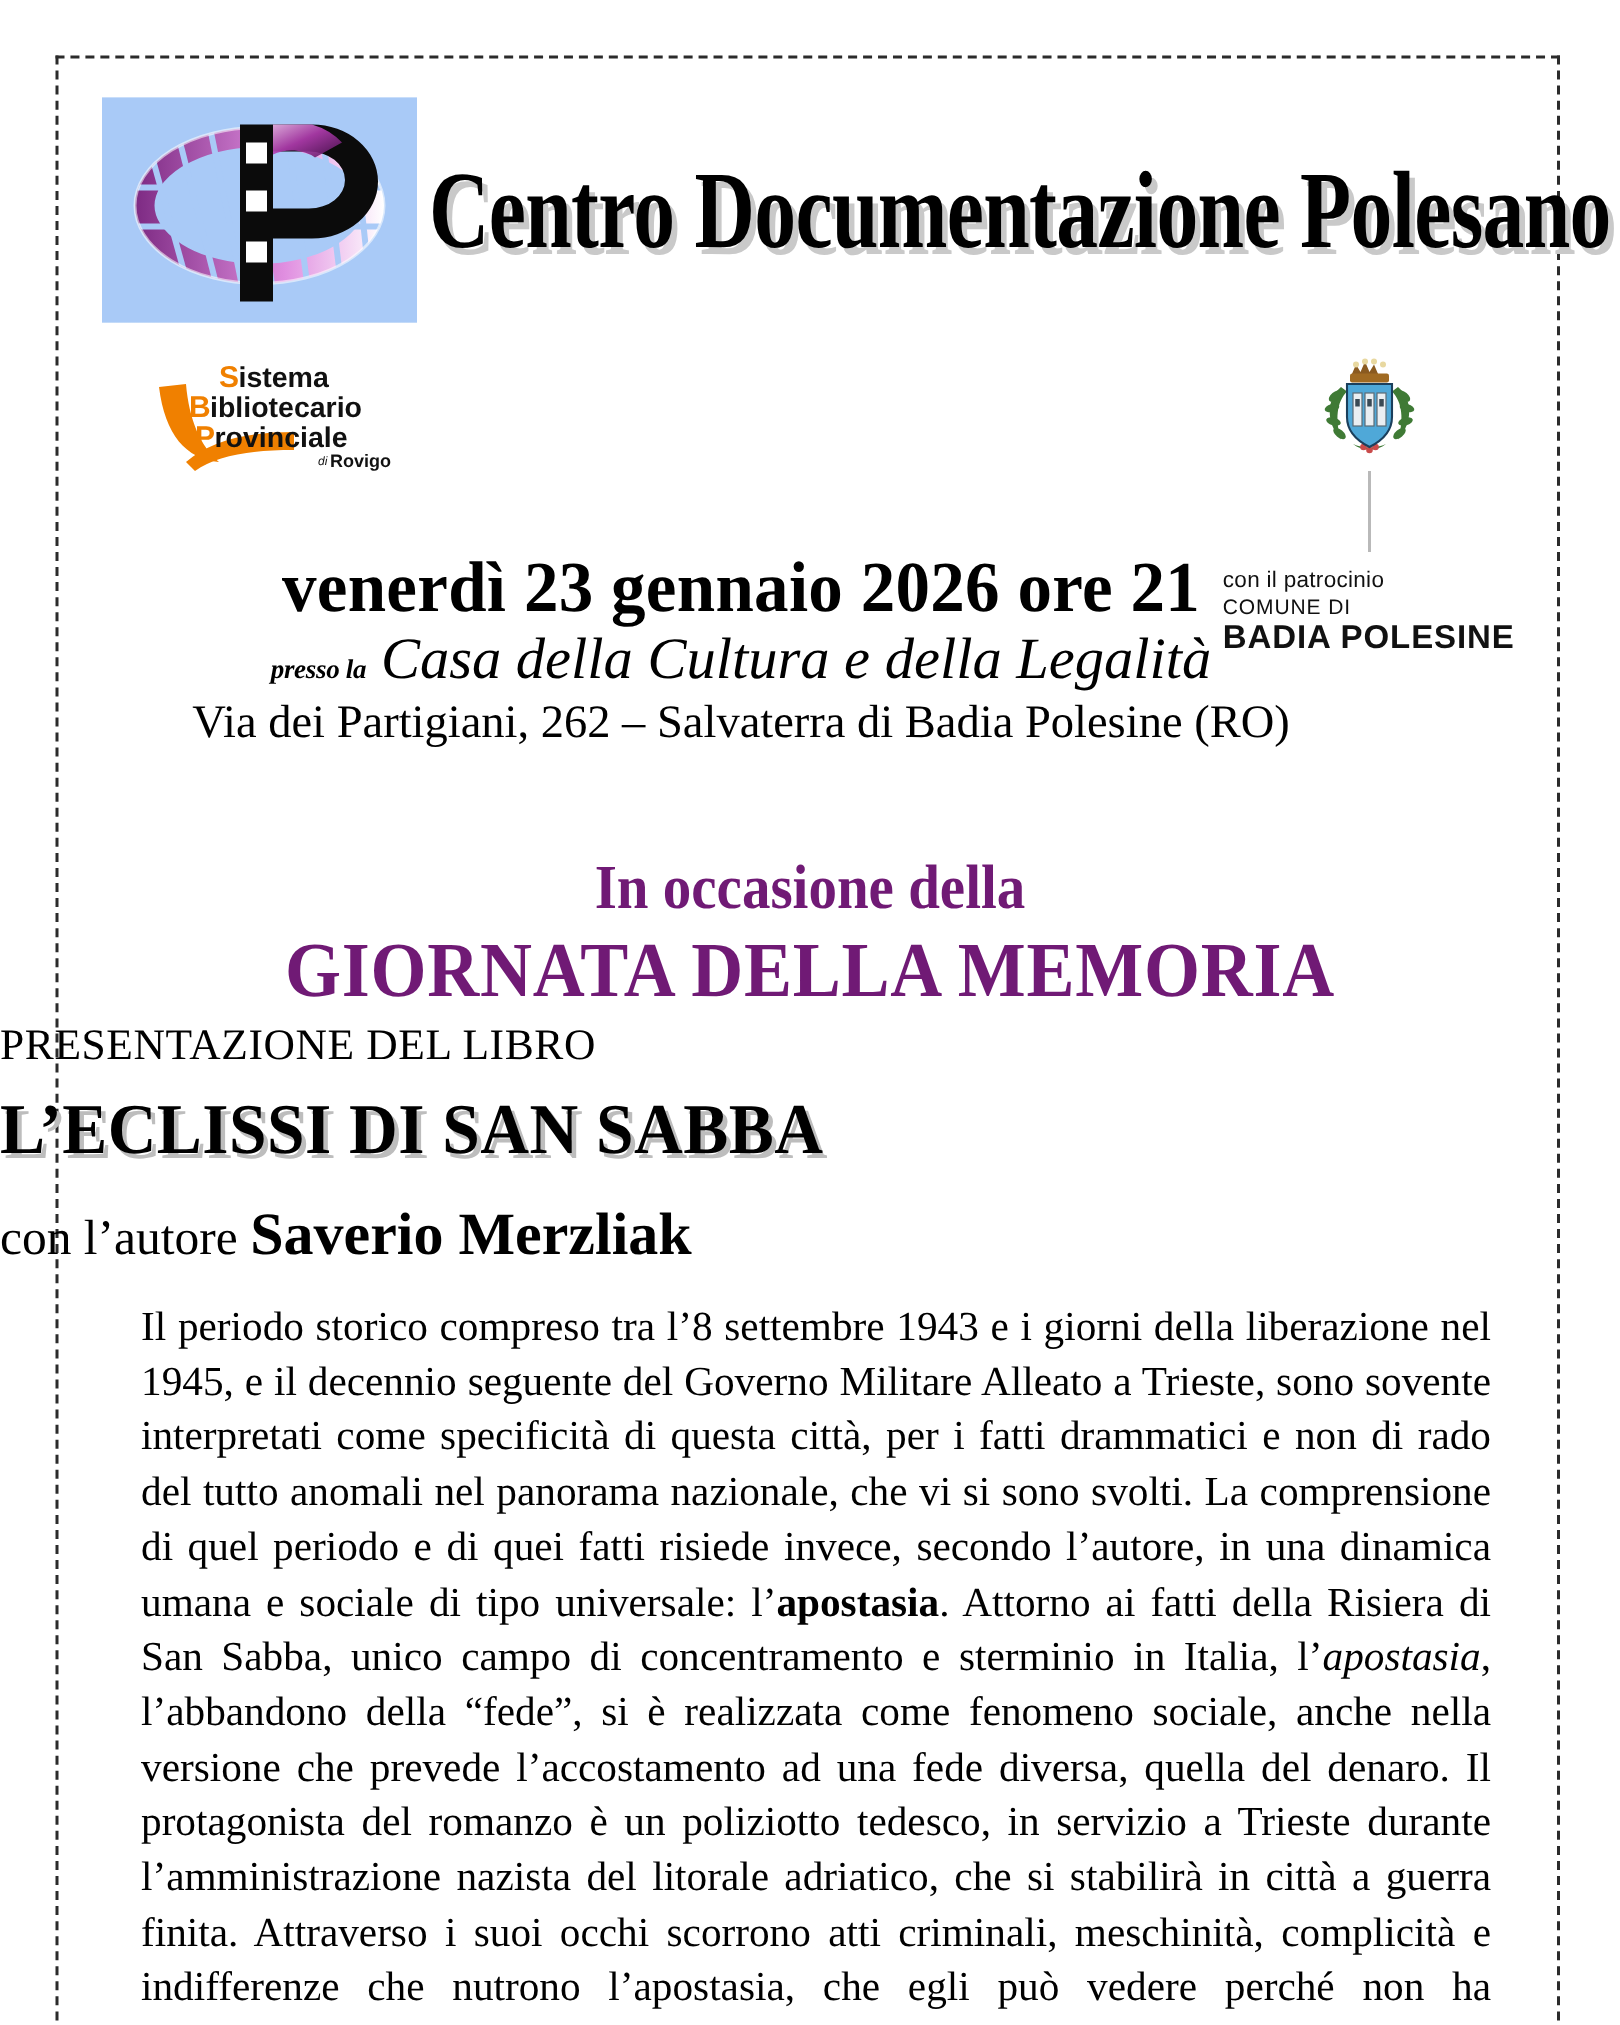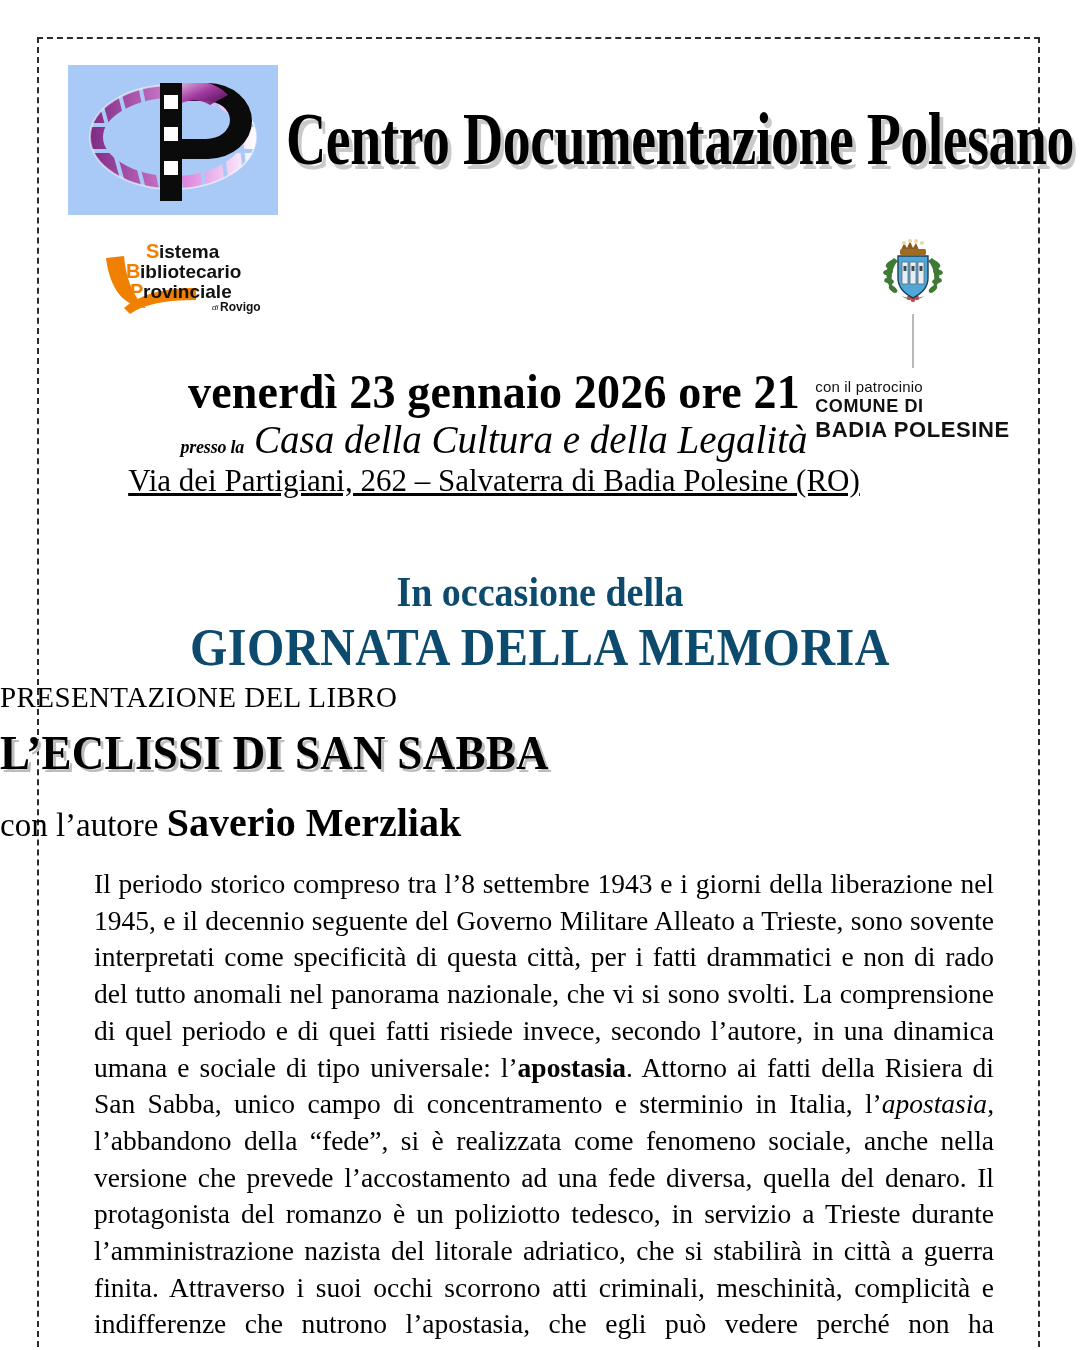--- a/index.html
+++ b/index.html
@@ -79,21 +79,21 @@
   .crest svg { display:block; width:100%; height:100%; }
   .crest-divider {
     width:2px; height:54px; background:#b9b9b9; flex:0 0 auto;
   }
   .comune-text {
     font-family:"Liberation Sans", sans-serif;
     color:#111;
     line-height:1.18;
   }
   .comune-text .l1 { font-size:15px; letter-spacing:0.2px; }
-  .comune-text .l2 { font-size:18px; font-weight:bold; letter-spacing:0.6px; }
+  .comune-text .l2 { font-size:14px; font-weight:normal; letter-spacing:0.6px; }
   .comune-text .l3 { font-size:22px; font-weight:bold; letter-spacing:0.6px; }
 
   
   .event { position:absolute; left:0; top:368px; width:952px; text-align:center;padding-left:36px; }
 
   .ev-date {
     font-size:46px; font-weight:bold; color:#000;
     letter-spacing:0.2px; line-height:1.05;
     transform:scaleY(1.04);
   }
@@ -108,21 +108,21 @@
   }
   .ev-venue .main {
     font-style:italic; font-weight:normal; font-size:39px;
   }
   .ev-sub {
     margin-top:6px;
     font-size:25px; font-style:italic; color:#000; line-height:1.1;
   }
   .ev-addr {
     margin-top:3px;
-    font-size:31px; color:#000; line-height:1.1;text-decoration:underline;
+    font-size:31px; color:#000; line-height:1.1;
   }
 
   
   .occasion { position:absolute; left:0; top:572px; width:1080px; text-align:center; }
   .occ-1 {
     font-size:38px; font-weight:bold; line-height:1.1;
     transform:scaleY(1.1);
   }
   .occ-2 {
     margin-top:9px;
@@ -302,21 +302,21 @@
 
   <div class="event">
     <div class="ev-date">venerdì 23 gennaio 2026 ore 21</div>
     <div class="ev-venue">
       <span class="pre">presso la</span>
       <span class="main">Casa della Cultura e della Legalità</span>
     </div>
     <div class="ev-addr">Via dei Partigiani, 262 – Salvaterra di Badia Polesine (RO)</div>
   </div>
 
-  <div class="occasion" style="color: #0c4a6e;">
+  <div class="occasion" style="color: #701a75;">
     <div class="occ-1">In occasione della</div>
     <div class="occ-2">GIORNATA DELLA MEMORIA</div>
   </div>
 
   <div class="book">
     <div class="bk-kicker">PRESENTAZIONE DEL LIBRO</div>
     <div class="bk-title">L’ECLISSI DI SAN SABBA</div>
     <div class="bk-author">
       <span>con l’autore</span>
       <span class="nm">Saverio Merzliak</span>

